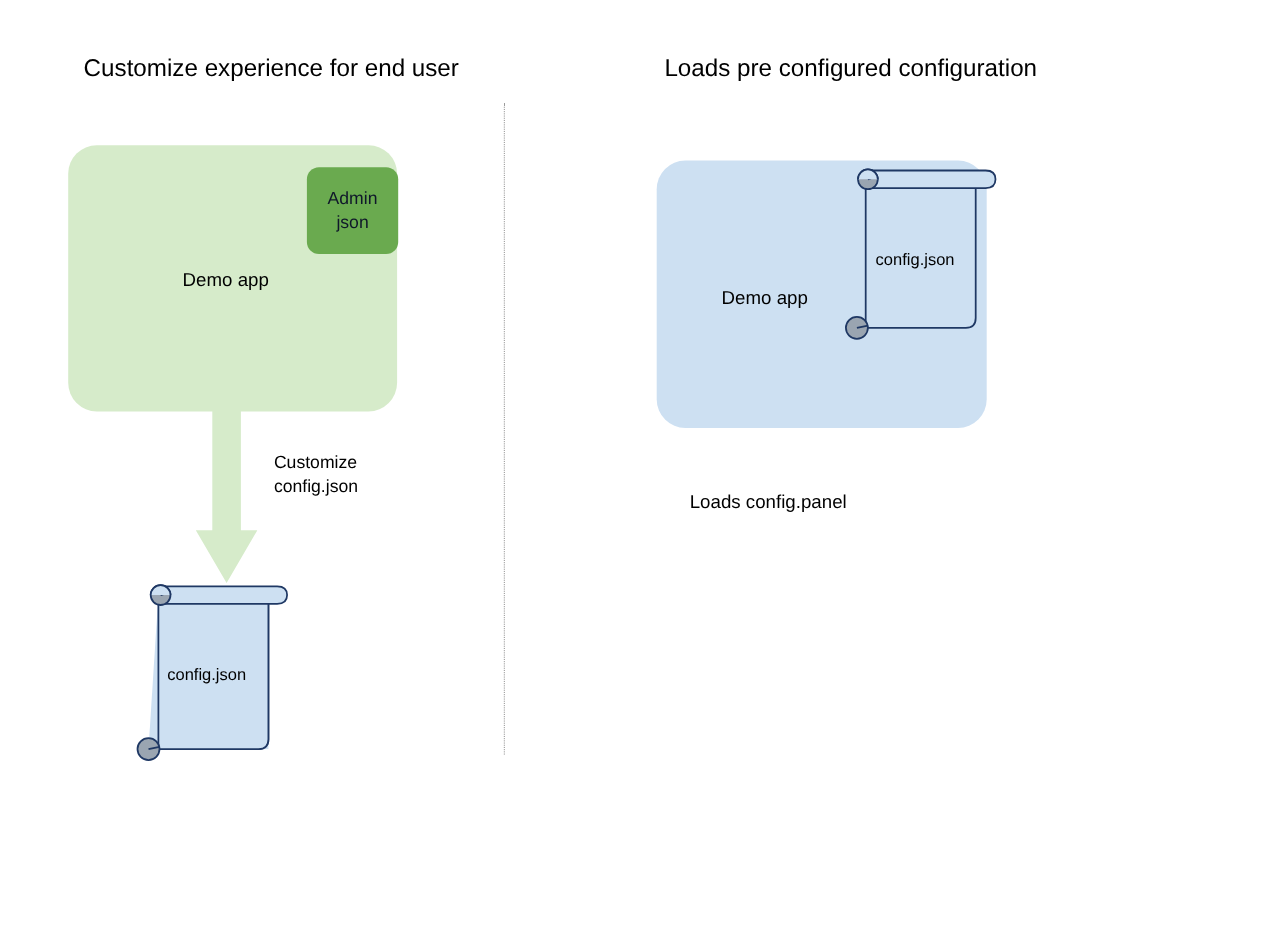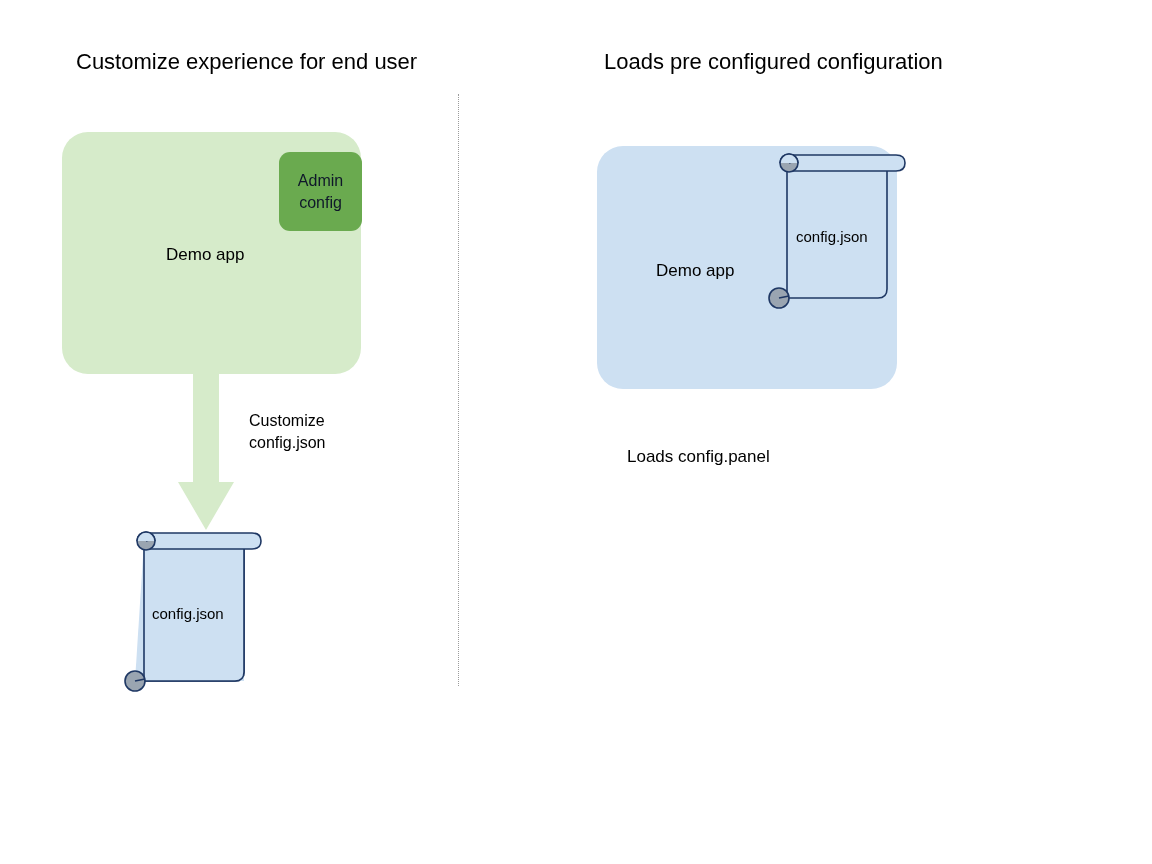--- a/index.html
+++ b/index.html
@@ -131,21 +131,21 @@
 
   <div class="divider"></div>
 
   <div class="app-box" id="admin-app-box"></div>
 
   <div class="app-label" id="admin-app-label">Demo app</div>
 
   <div id="admin-panel-badge">
     <div>
       <span>Admin</span>
-      <span>config</span>
+      <span>json</span>
     </div>
   </div>
 
   <svg id="download-arrow" viewBox="0 0 56 158">
     <polygon points="15,0 41,0 41,110 56,110 28,158 0,110 15,110" fill="#d6ebca"></polygon>
   </svg>
 
   <div class="edge-label" id="download-label">
     <div>Customize</div>
     <div>config.json</div>

